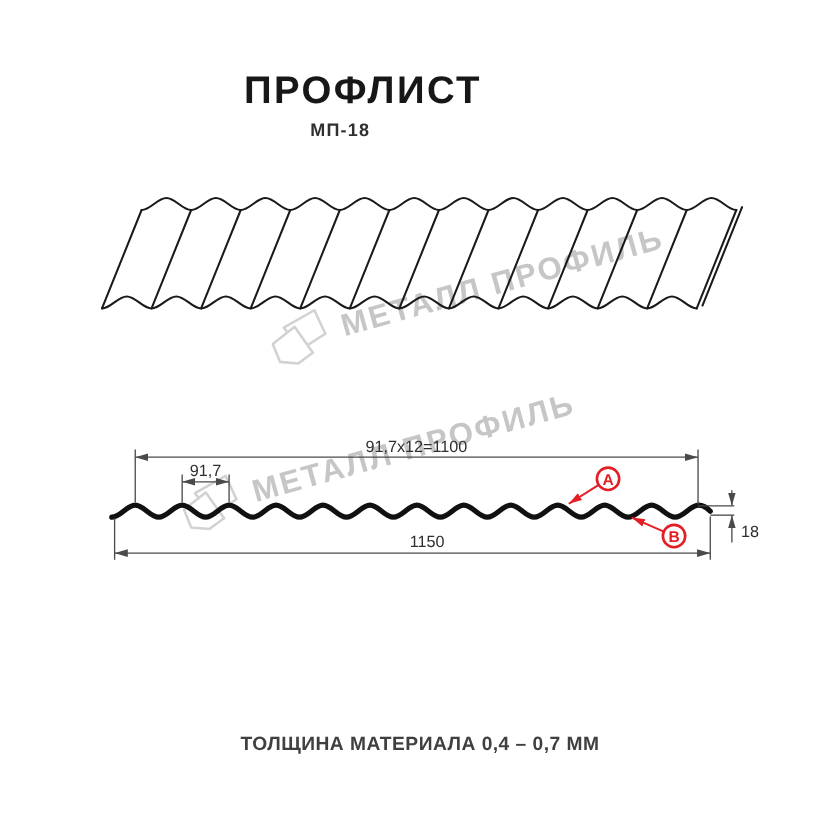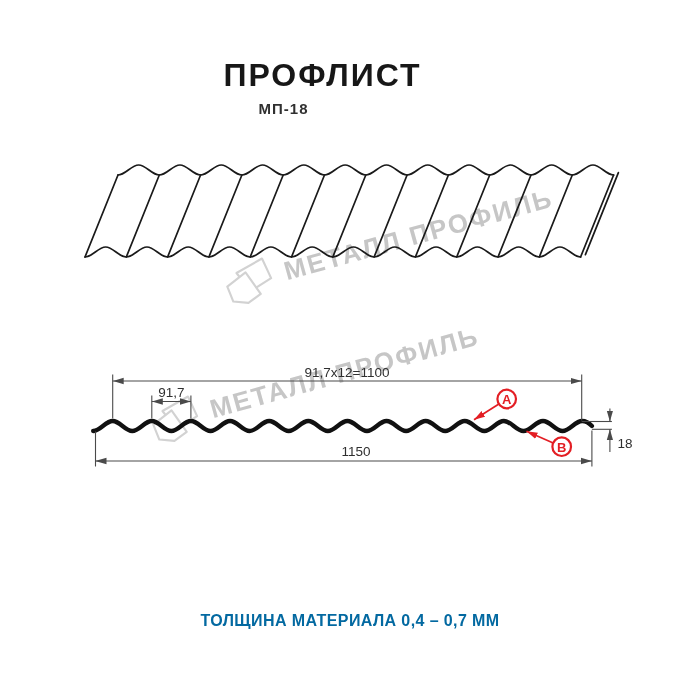--- a/index.html
+++ b/index.html
@@ -1,24 +1,24 @@
 <!DOCTYPE html>
 <html><head>
 <meta charset="utf-8">
 <style>
   html,body{margin:0;padding:0;background:#fff;}
   .page{position:relative;width:700px;height:700px;background:#ffffff;overflow:hidden;
         font-family:"Liberation Sans", sans-serif;}
   
   .title{position:absolute;top:57px;left:0;width:605px;text-align:center;z-index:3;
-         font-size:32px;line-height:36px;font-weight:800;letter-spacing:2px;color:#171717;margin-left:20px;}
+         font-size:32px;line-height:36px;font-weight:800;letter-spacing:2px;color:#171717;}
   .subtitle{position:absolute;top:100px;left:0;width:567px;text-align:center;z-index:3;
          font-size:15px;line-height:18px;font-weight:700;letter-spacing:1px;color:#303030;}
   .footer{position:absolute;top:611px;left:0;width:700px;text-align:center;z-index:3;
-         font-size:16px;line-height:20px;font-weight:700;letter-spacing:.4px;color:#0369a1;}
+         font-size:16px;line-height:20px;font-weight:700;letter-spacing:.4px;color:#404040;}
   
   .watermark{position:absolute;display:flex;align-items:center;gap:9px;z-index:1;
          transform-origin:0 50%;transform:rotate(-15.5deg);white-space:nowrap;
          color:#c6c6c6;font-size:26px;font-weight:700;letter-spacing:2px;}
   .wm1{left:222px;top:262px;height:54px;}
   .wm2{left:148px;top:400px;height:54px;}
   .wm-logo{width:56px;height:48px;flex:0 0 auto;}
   
   .drawing{position:absolute;left:0;top:0;z-index:2;}
   .dimtxt{font-family:"Liberation Sans", sans-serif;font-size:13.5px;fill:#2f2f2f;}

